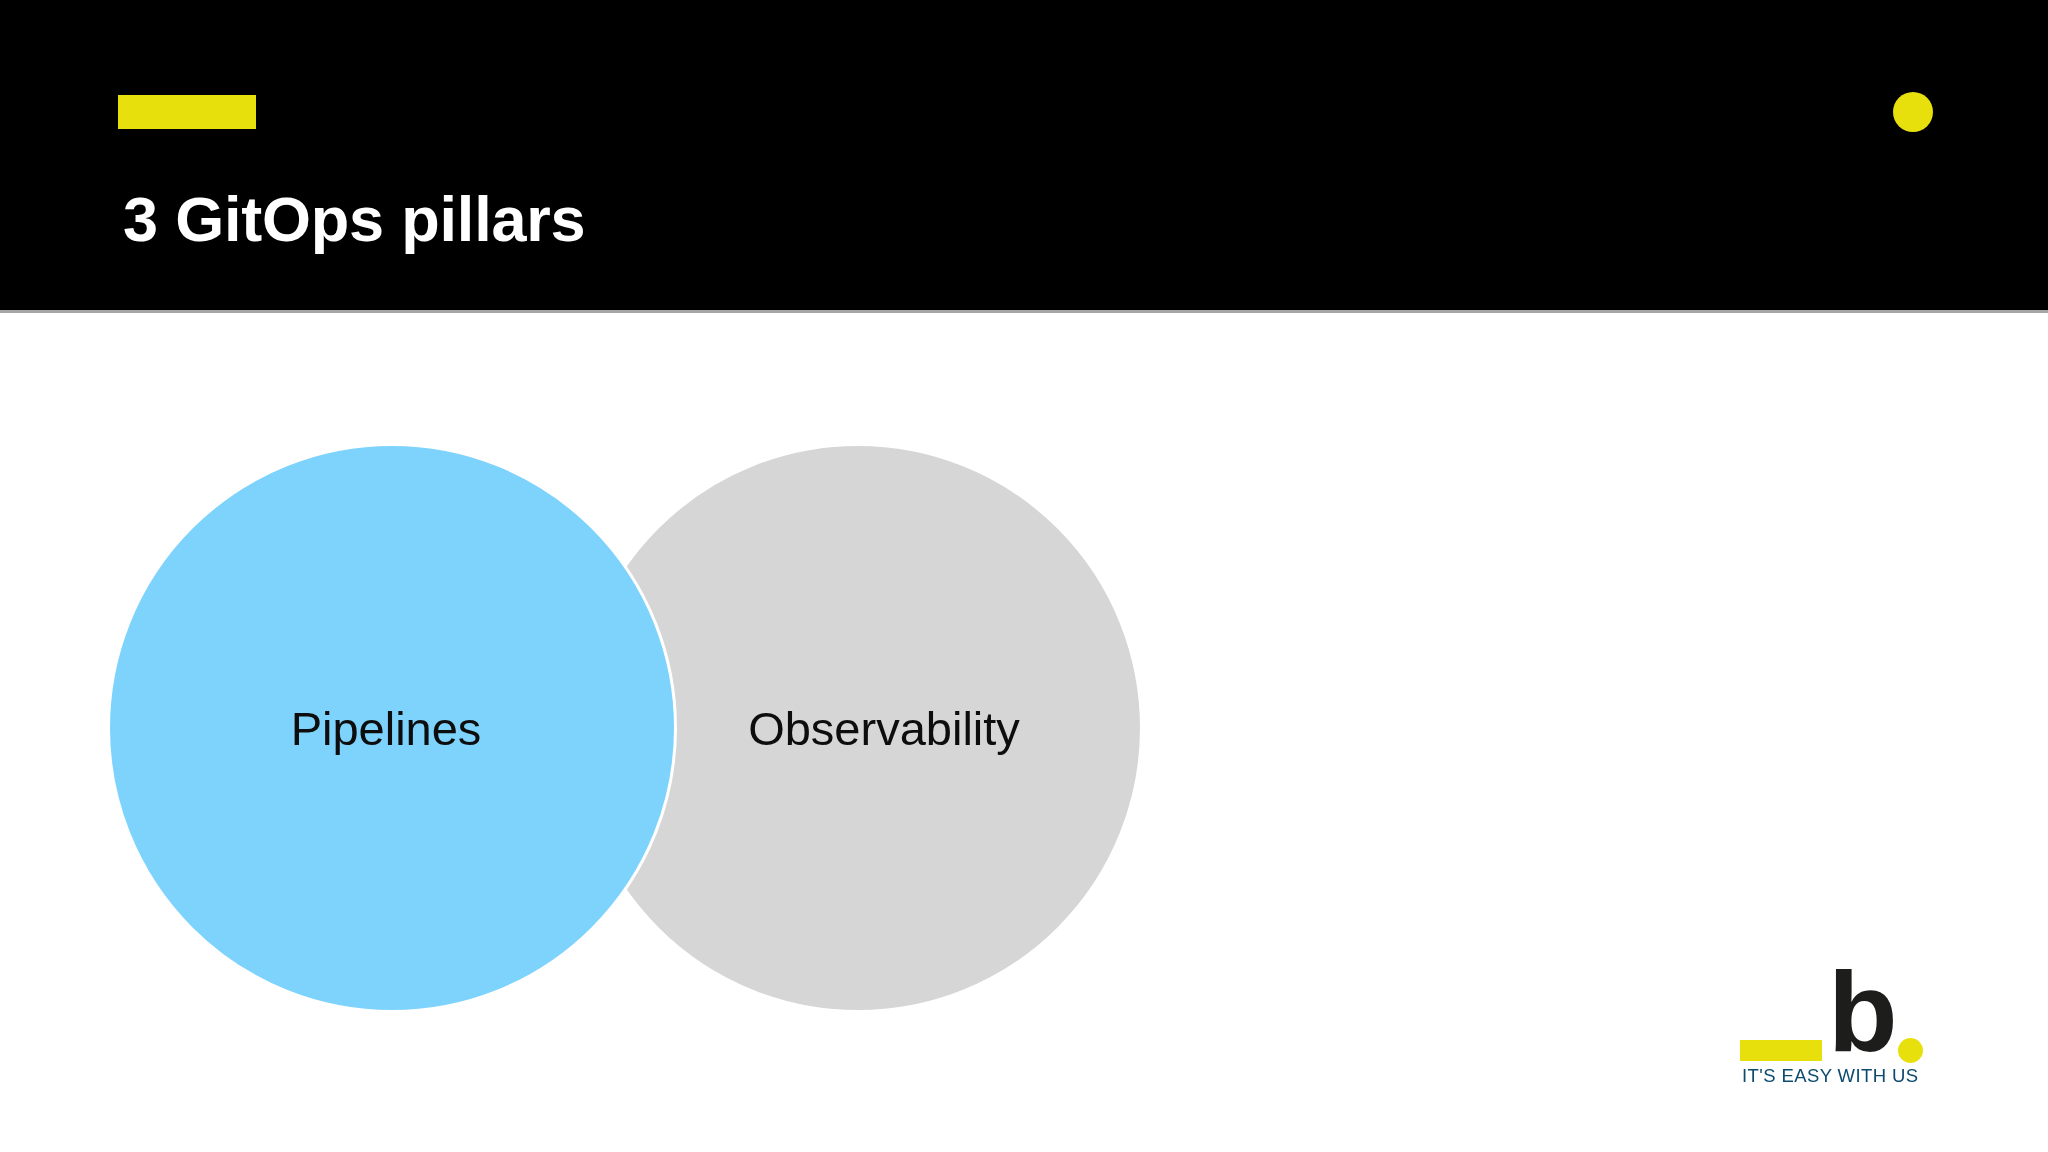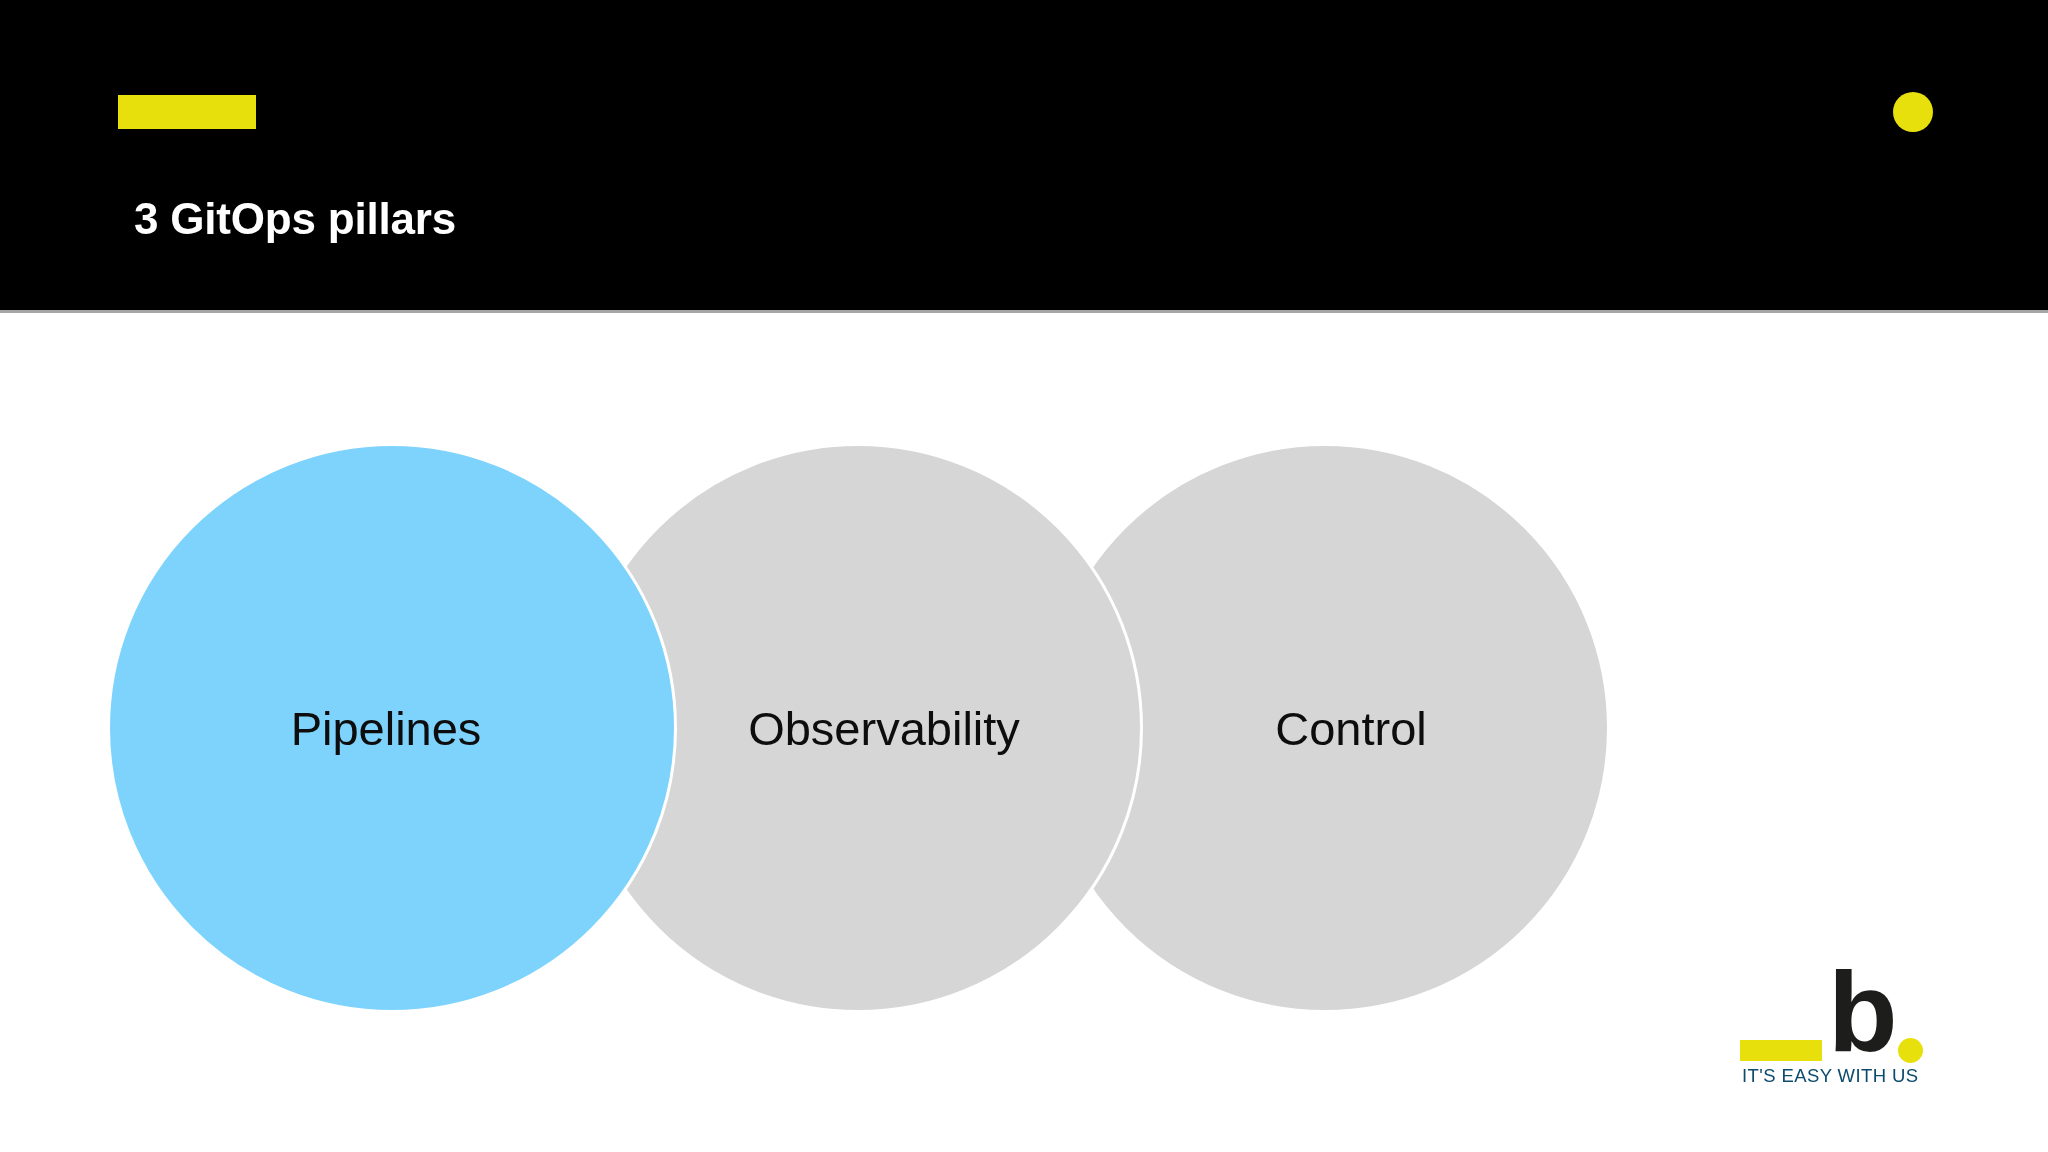--- a/index.html
+++ b/index.html
@@ -41,22 +41,22 @@
     left: 118px;
     top: 95px;
     width: 138px;
     height: 34px;
     background: #e8e00d;
   }
   #slide-title {
     position: absolute;
     left: 122px;
     top: 182px;
-    margin: 12px;
-    font-size: 44px;
+    margin: 1px;
+    font-size: 63px;
     font-weight: bold;
     color: #ffffff;
     letter-spacing: -0.2px;
     line-height: 1.15;
     white-space: nowrap;
   }
   #header-dot {
     position: absolute;
     left: 1893px;
     top: 92px;
@@ -169,23 +169,20 @@
   <div id="header-rule"></div>
 
   <div id="accent-bar"></div>
 
   <h1 id="slide-title">3 GitOps pillars</h1>
 
   <div id="header-dot"></div>
 
   <div id="venn">
 
-    <div id="circle-3" class="venn-circle">
-      <span class="venn-label">Control</span>
-    </div>
 
     <div id="circle-2" class="venn-circle">
       <span class="venn-label">Observability</span>
     </div>
 
     <div id="circle-1" class="venn-circle">
       <span class="venn-label">Pipelines</span>
     </div>
 
   </div>

